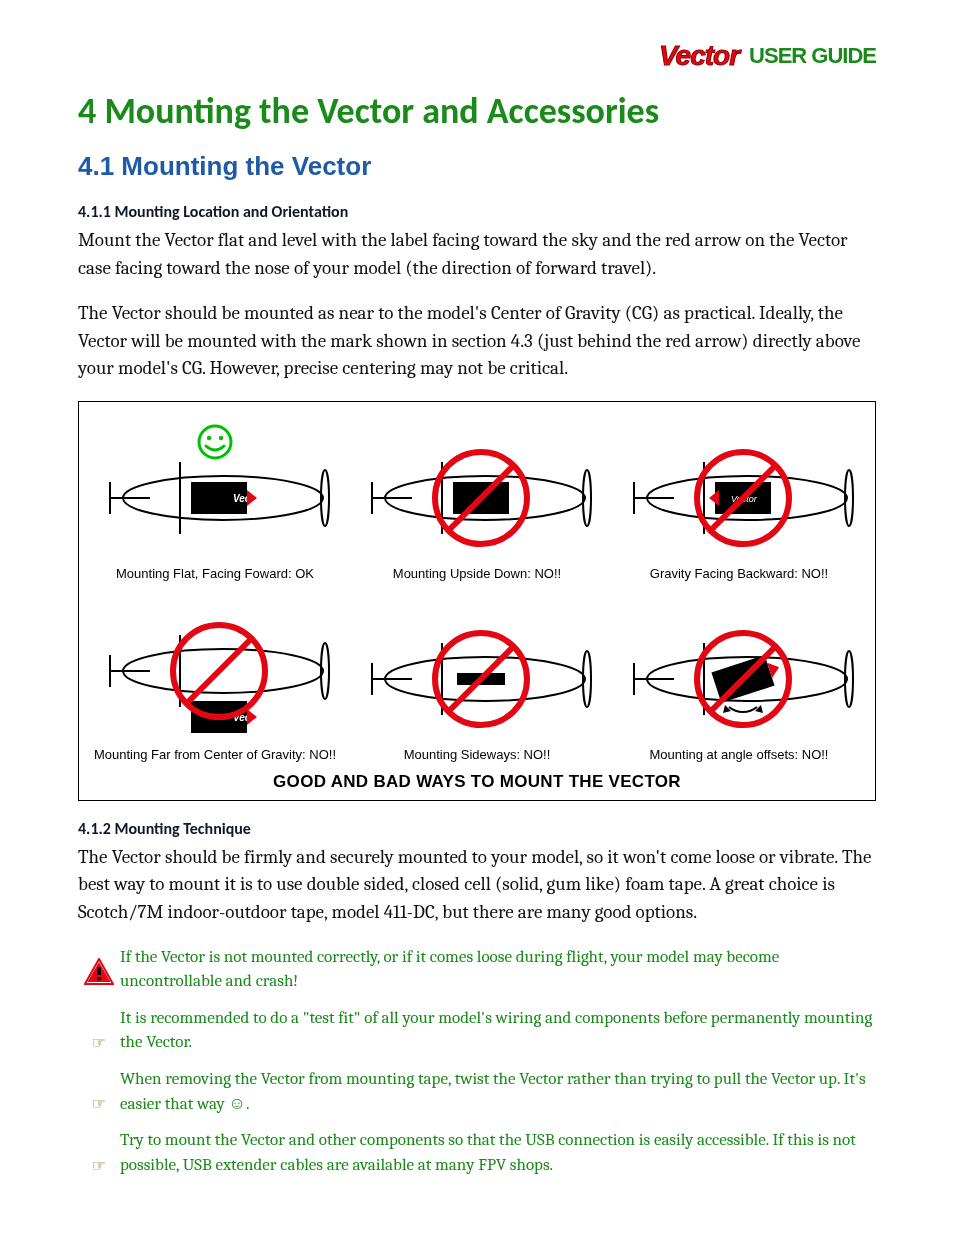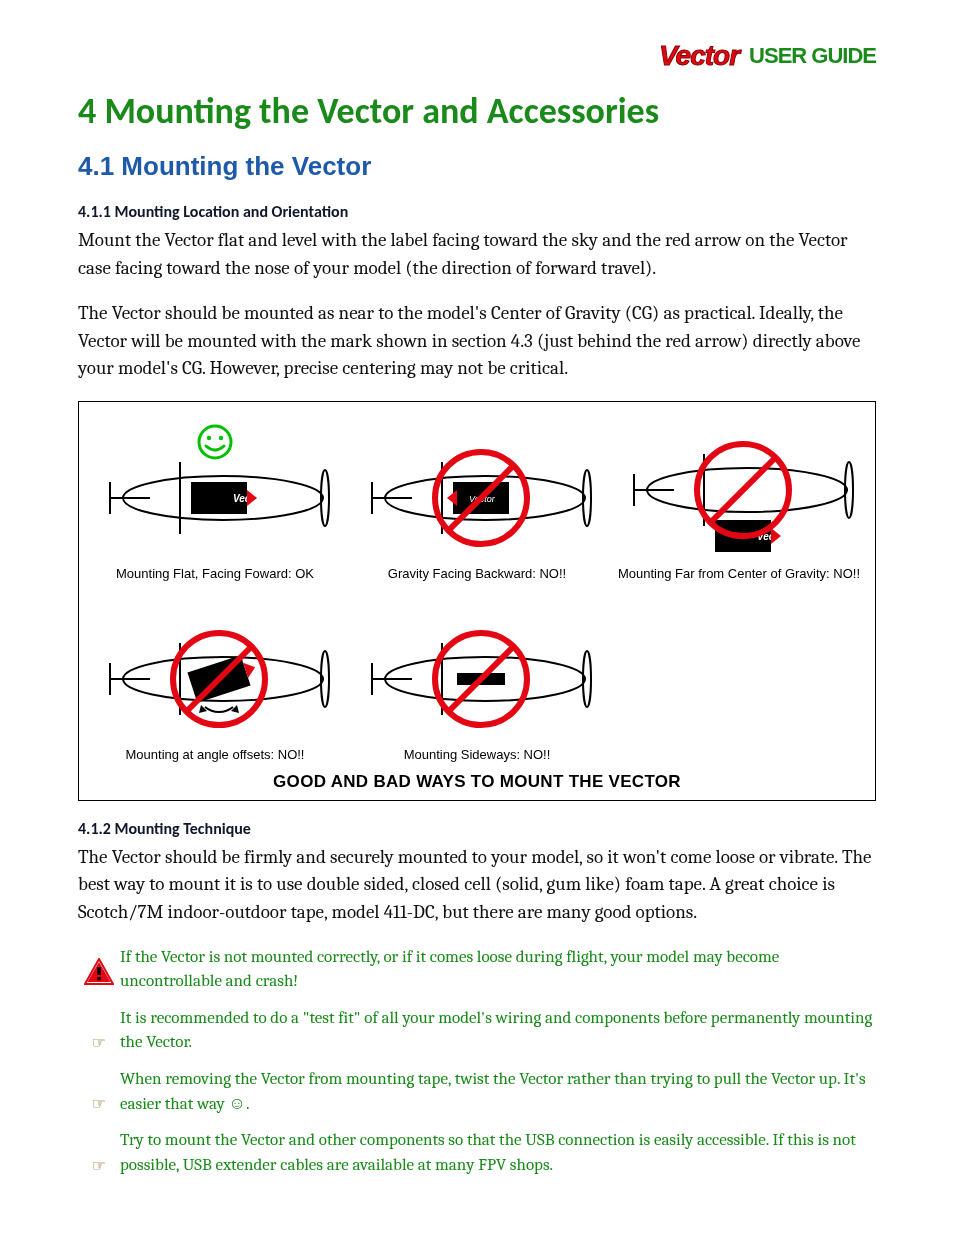--- a/index.html
+++ b/index.html
@@ -163,20 +163,34 @@
 
           <ellipse cx="230" cy="78" rx="4" ry="28" fill="none" stroke="#000" stroke-width="2"></ellipse>
 
           <rect x="96" y="62" width="56" height="32" fill="#000"></rect>
           <text x="138" y="82" font-family="Arial" font-size="10" fill="#fff" font-style="italic" font-weight="bold">Vector</text>
           <polygon points="152,70 162,78 152,86" fill="#e30613"></polygon>
         </svg>
         <div class="fig-caption">Mounting Flat, Facing Foward:  OK</div>
       </div>
 
+      <div class="fig-cell">
+        <svg viewBox="0 0 240 140">
+          <ellipse cx="128" cy="78" rx="100" ry="22" fill="none" stroke="#000" stroke-width="2"></ellipse>
+          <line x1="85" y1="42" x2="85" y2="114" stroke="#000" stroke-width="2"></line>
+          <line x1="15" y1="78" x2="55" y2="78" stroke="#000" stroke-width="2"></line>
+          <line x1="15" y1="62" x2="15" y2="94" stroke="#000" stroke-width="2"></line>
+          <ellipse cx="230" cy="78" rx="4" ry="28" fill="none" stroke="#000" stroke-width="2"></ellipse>
+          <rect x="96" y="62" width="56" height="32" fill="#000"></rect>
+
+          <circle cx="124" cy="78" r="46" fill="none" stroke="#e30613" stroke-width="6"></circle>
+          <line x1="92" y1="110" x2="156" y2="46" stroke="#e30613" stroke-width="6"></line>
+        </svg>
+        <div class="fig-caption">Mounting Upside Down: NO!!</div>
+      </div>
 
       <div class="fig-cell">
         <svg viewBox="0 0 240 140">
           <ellipse cx="128" cy="78" rx="100" ry="22" fill="none" stroke="#000" stroke-width="2"></ellipse>
           <line x1="85" y1="42" x2="85" y2="114" stroke="#000" stroke-width="2"></line>
           <line x1="15" y1="78" x2="55" y2="78" stroke="#000" stroke-width="2"></line>
           <line x1="15" y1="62" x2="15" y2="94" stroke="#000" stroke-width="2"></line>
           <ellipse cx="230" cy="78" rx="4" ry="28" fill="none" stroke="#000" stroke-width="2"></ellipse>
           <rect x="96" y="62" width="56" height="32" fill="#000"></rect>
           <polygon points="100,70 90,78 100,86" fill="#e30613"></polygon>
@@ -203,47 +217,47 @@
         <div class="fig-caption">Mounting Far from Center of Gravity:  NO!!</div>
       </div>
 
       <div class="fig-cell">
         <svg viewBox="0 0 240 140">
           <ellipse cx="128" cy="78" rx="100" ry="22" fill="none" stroke="#000" stroke-width="2"></ellipse>
           <line x1="85" y1="42" x2="85" y2="114" stroke="#000" stroke-width="2"></line>
           <line x1="15" y1="78" x2="55" y2="78" stroke="#000" stroke-width="2"></line>
           <line x1="15" y1="62" x2="15" y2="94" stroke="#000" stroke-width="2"></line>
           <ellipse cx="230" cy="78" rx="4" ry="28" fill="none" stroke="#000" stroke-width="2"></ellipse>
+          <rect x="100" y="72" width="48" height="12" fill="#000"></rect>
+          <circle cx="124" cy="78" r="46" fill="none" stroke="#e30613" stroke-width="6"></circle>
+          <line x1="92" y1="110" x2="156" y2="46" stroke="#e30613" stroke-width="6"></line>
+        </svg>
+        <div class="fig-caption">Mounting Sideways: NO!!</div>
+      </div>
+
+      <div class="fig-cell">
+        <svg viewBox="0 0 240 140">
+          <ellipse cx="128" cy="78" rx="100" ry="22" fill="none" stroke="#000" stroke-width="2"></ellipse>
+          <line x1="85" y1="42" x2="85" y2="114" stroke="#000" stroke-width="2"></line>
+          <line x1="15" y1="78" x2="55" y2="78" stroke="#000" stroke-width="2"></line>
+          <line x1="15" y1="62" x2="15" y2="94" stroke="#000" stroke-width="2"></line>
+          <ellipse cx="230" cy="78" rx="4" ry="28" fill="none" stroke="#000" stroke-width="2"></ellipse>
           <g transform="rotate(-18 124 78)">
             <rect x="96" y="62" width="56" height="32" fill="#000"></rect>
             <polygon points="152,70 162,78 152,86" fill="#e30613"></polygon>
           </g>
           <path d="M110 106 A 22 22 0 0 0 138 106" fill="none" stroke="#000" stroke-width="2"></path>
           <polygon points="106,104 112,110 104,112" fill="#000"></polygon>
           <polygon points="142,104 136,110 144,112" fill="#000"></polygon>
           <circle cx="124" cy="78" r="46" fill="none" stroke="#e30613" stroke-width="6"></circle>
           <line x1="92" y1="110" x2="156" y2="46" stroke="#e30613" stroke-width="6"></line>
         </svg>
         <div class="fig-caption">Mounting at angle offsets: NO!!</div>
       </div>
 
-      <div class="fig-cell">
-        <svg viewBox="0 0 240 140">
-          <ellipse cx="128" cy="78" rx="100" ry="22" fill="none" stroke="#000" stroke-width="2"></ellipse>
-          <line x1="85" y1="42" x2="85" y2="114" stroke="#000" stroke-width="2"></line>
-          <line x1="15" y1="78" x2="55" y2="78" stroke="#000" stroke-width="2"></line>
-          <line x1="15" y1="62" x2="15" y2="94" stroke="#000" stroke-width="2"></line>
-          <ellipse cx="230" cy="78" rx="4" ry="28" fill="none" stroke="#000" stroke-width="2"></ellipse>
-          <rect x="100" y="72" width="48" height="12" fill="#000"></rect>
-          <circle cx="124" cy="78" r="46" fill="none" stroke="#e30613" stroke-width="6"></circle>
-          <line x1="92" y1="110" x2="156" y2="46" stroke="#e30613" stroke-width="6"></line>
-        </svg>
-        <div class="fig-caption">Mounting Sideways: NO!!</div>
-      </div>
-
     </div>
     <div class="figure-title">GOOD AND BAD WAYS TO MOUNT THE VECTOR</div>
   </div>
 
   <h3 class="subsub">4.1.2  Mounting Technique</h3>
 
   <p class="body">The Vector should be firmly and securely mounted to your model, so it won't come loose or vibrate.   The best way to mount it is to use double sided, closed cell (solid, gum like) foam tape.  A great choice is Scotch/7M indoor-outdoor tape, model 411-DC, but there are many good options.</p>
 
   <div class="note-row">
     <div class="note-icon-col">

